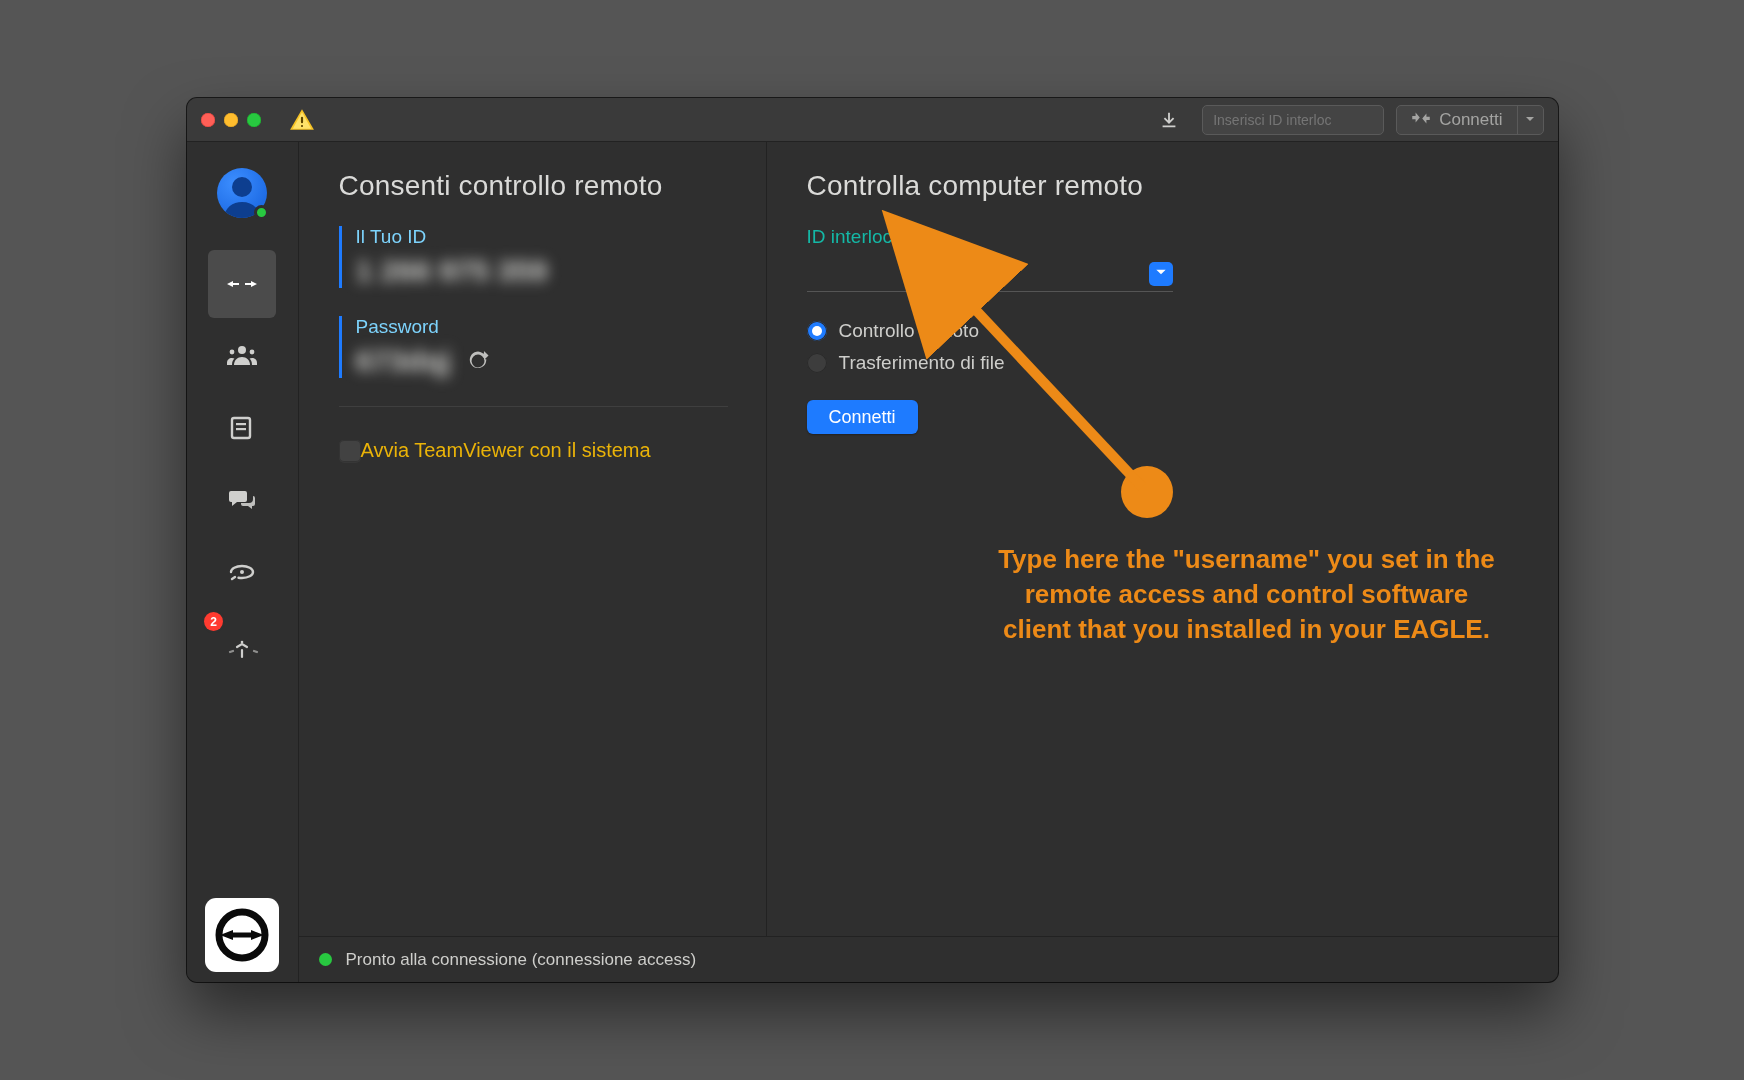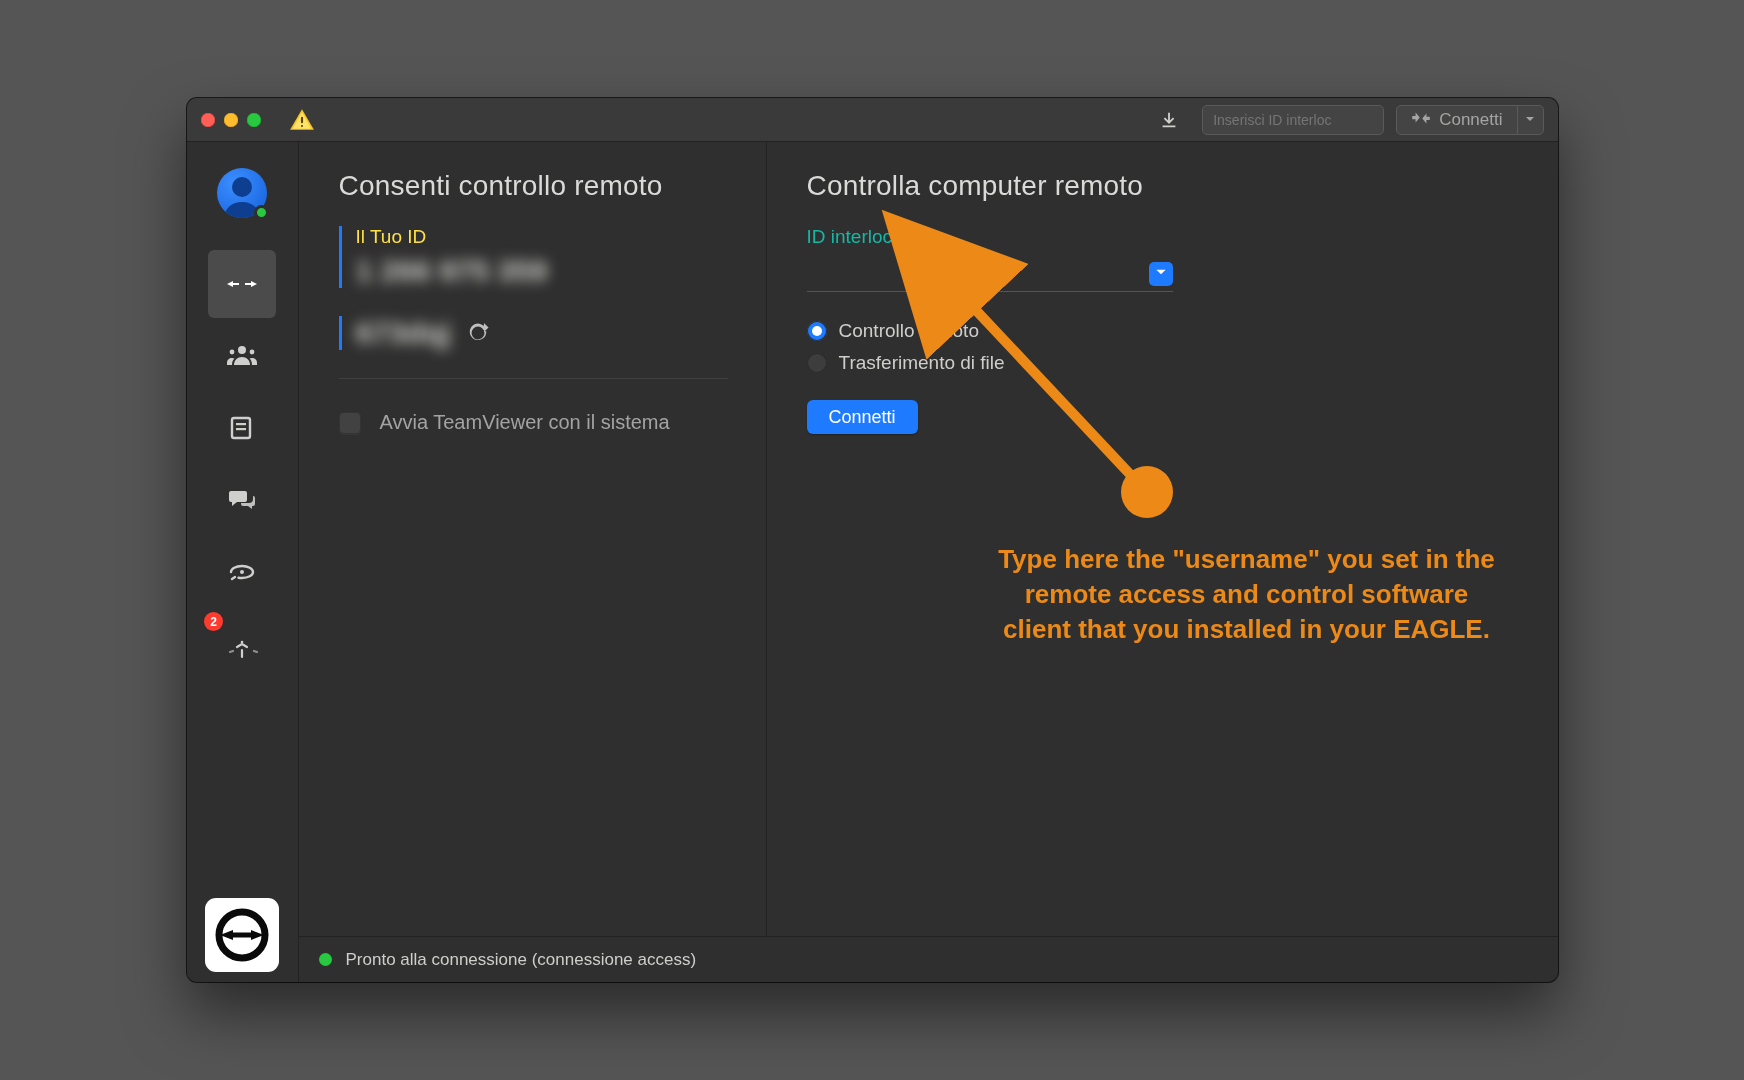--- a/index.html
+++ b/index.html
@@ -178,35 +178,35 @@
       color: #DADAD8;
       margin-bottom: 24px;
       letter-spacing: .2px;
     }
 
     .id-block, .pw-block {
       border-left: 3px solid #1E7BFF;
       padding-left: 14px;
       margin-bottom: 28px;
     }
-    .small-label { font-size: 19px; color:#fde047; margin-bottom: 6px; }
+    .small-label { font-size: 19px; color:#7dd3fc; margin-bottom: 6px; }
     .blurred {
       font-size: 30px; font-weight:600; color:#CECECB;
       filter: blur(7px);
       user-select:none;
     }
     .pw-row { display:flex; align-items:center; gap:16px; }
     .pw-row .refresh { color:#bfbfbd; cursor:pointer; }
     .pw-row .refresh svg { width:22px; height:22px; display:block; }
 
     hr.sep { border:none; border-top:1px solid #3f3f3f; margin: 4px 0 32px 0; }
 
     .chk-row {
-      display:flex; align-items:center; gap:19px;
-      font-size:20px; color:#a3a3a3; margin-bottom:12px;
+      display:flex; align-items:center; gap:0;
+      font-size:20px; color:#eab308; margin-bottom:12px;
     }
     .chk {
       width:22px; height:22px; border-radius:5px;
       background:#424242;
       box-shadow: inset 0 0 0 1px #333, 0 1px 0 rgba(255,255,255,.04);
     }
 
     .field-label { font-size:19px; color:#14b8a6; margin-bottom:10px; }
     .combo {
       position: relative;
@@ -432,20 +432,21 @@
 
         <div class="pane left">
           <h2 class="section">Consenti controllo remoto</h2>
 
           <div class="id-block">
             <div class="small-label">Il Tuo ID</div>
             <div class="blurred">1 266 975 359</div>
           </div>
 
           <div class="pw-block">
+            <div class="small-label">Password</div>
             <div class="pw-row">
               <div class="blurred" style="font-size:30px;">673dqj</div>
               <span class="refresh">
                 <span>
                   <svg viewBox="0 0 24 24">
                       <path fill="currentColor" d="M12 5a7 7 0 1 0 6.7 5H21a9 9 0 1 1-3-6l.5-.5V1l5 5-5 5V8.5l-.6.1A7 7 0 0 0 12 5z"></path>
                     </svg>
                 </span>
               </span>
             </div>

